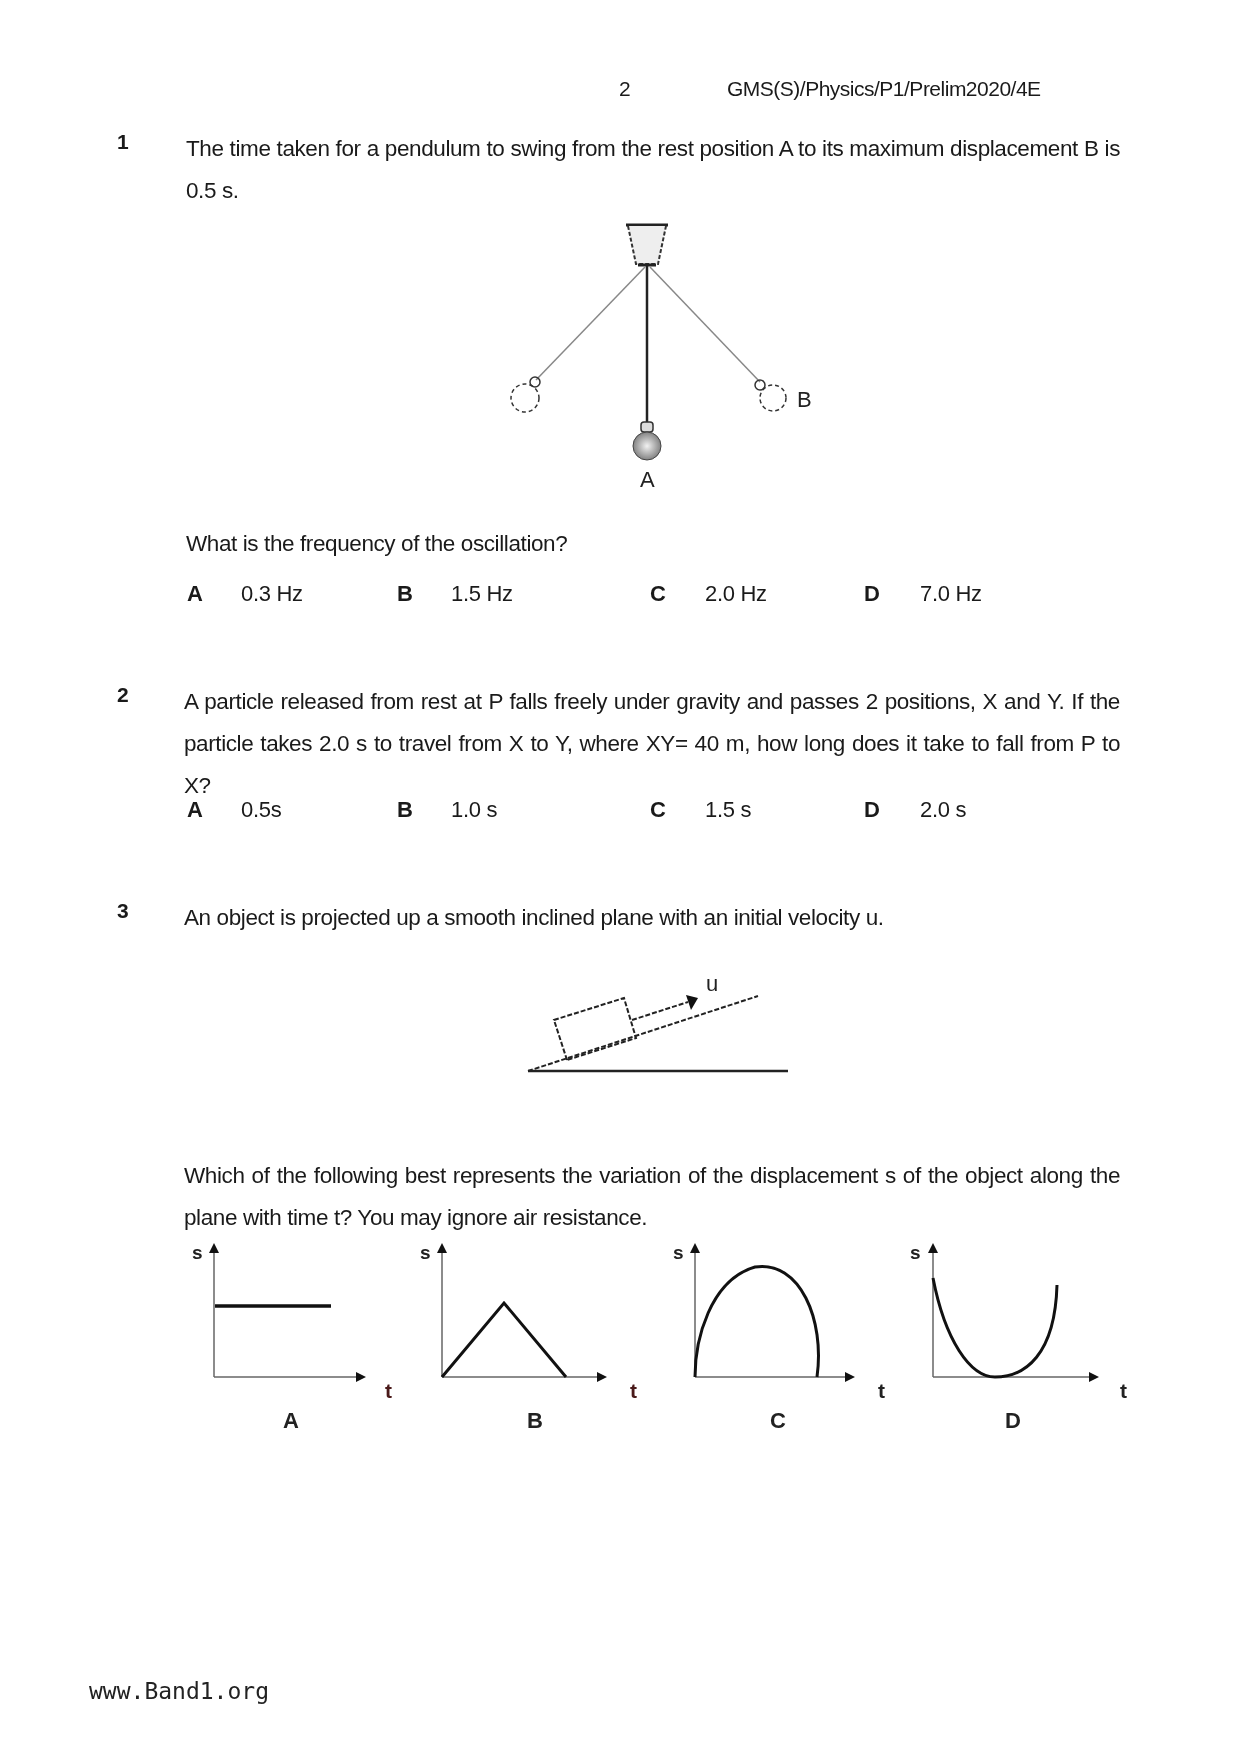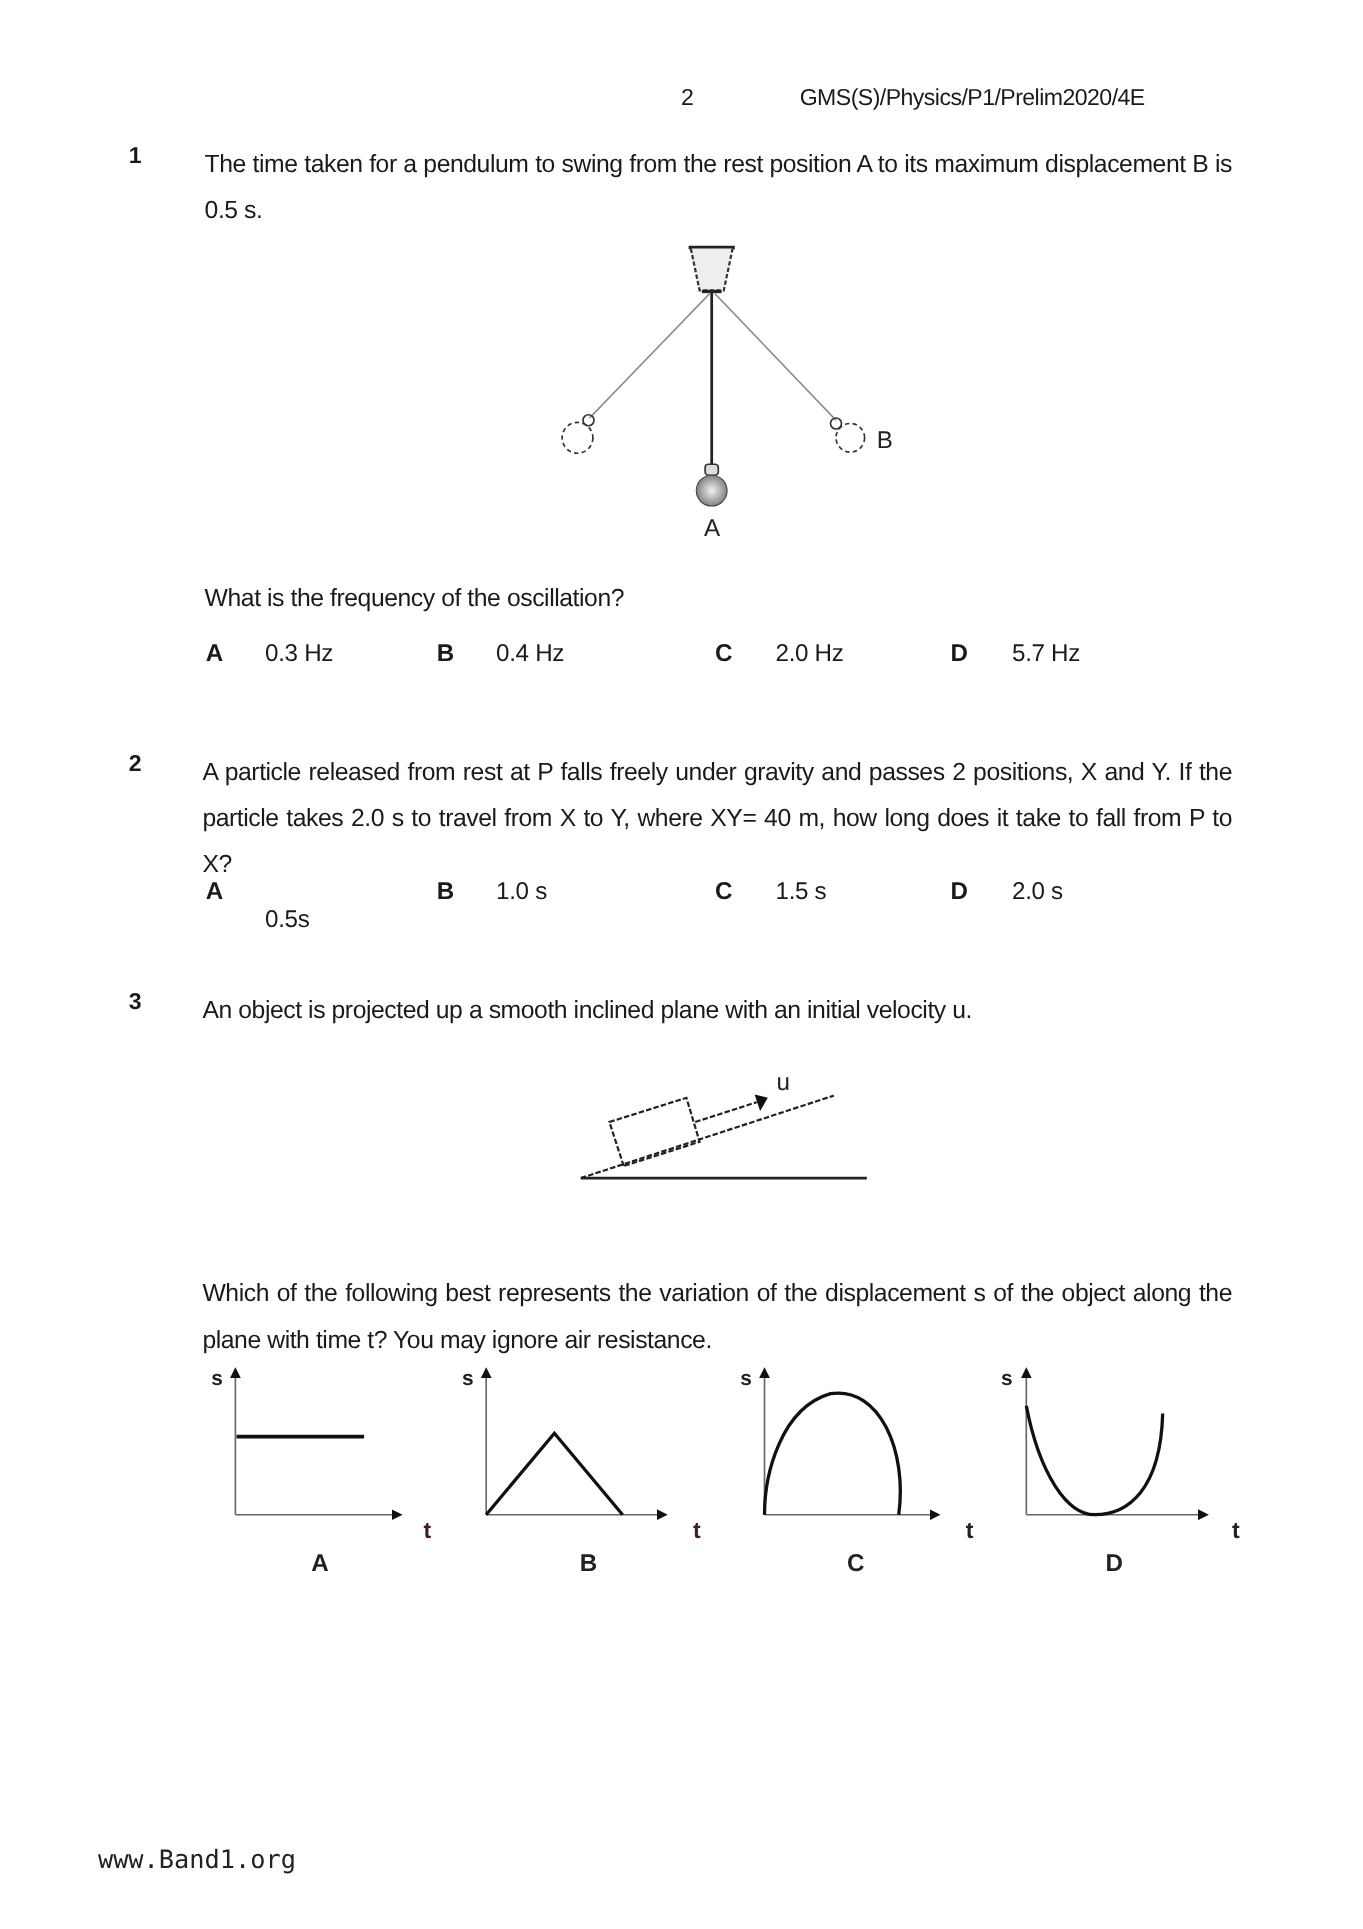--- a/index.html
+++ b/index.html
@@ -53,35 +53,35 @@
     <text x="307" y="197" font-size="22" fill="#222">B</text>
     <text x="150" y="277" font-size="22" fill="#222">A</text>
   </svg>
 
   <div class="abs qtext" style="left:186px; top:523px;">What is the frequency of the oscillation?</div>
 
   <div>
     <div class="abs opt-letter" style="left:187px; top:581px;">A</div>
     <div class="abs opt-val" style="left:241px; top:581px;">0.3 Hz</div>
     <div class="abs opt-letter" style="left:397px; top:581px;">B</div>
-    <div class="abs opt-val" style="left:451px; top:581px;">0.4 Hz</div>
+    <div class="abs opt-val" style="left:451px; top:581px;">1.5 Hz</div>
     <div class="abs opt-letter" style="left:650px; top:581px;">C</div>
     <div class="abs opt-val" style="left:705px; top:581px;text-align:center;">2.0 Hz</div>
     <div class="abs opt-letter" style="left:864px; top:581px;">D</div>
-    <div class="abs opt-val" style="left:920px; top:581px;">5.7 Hz</div>
+    <div class="abs opt-val" style="left:920px; top:581px;">7.0 Hz</div>
   </div>
 </div>
 
 <div>
   <div class="abs qnum" style="left:117px; top:683px;">2</div>
   <div class="abs qtext" style="left:184px; top:681px; width:936px;">A particle released from rest at P falls freely under gravity and passes 2 positions, X and Y. If the particle takes 2.0 s to travel from X to Y, where XY= 40 m, how long does it take to fall from P to X?</div>
 
   <div>
     <div class="abs opt-letter" style="left:187px; top:797px;">A</div>
-    <div class="abs opt-val" style="left:241px; top:823px;">0.5s</div>
+    <div class="abs opt-val" style="left:241px; top:797px;">0.5s</div>
     <div class="abs opt-letter" style="left:397px; top:797px;">B</div>
     <div class="abs opt-val" style="left:451px; top:797px;">1.0 s</div>
     <div class="abs opt-letter" style="left:650px; top:797px;">C</div>
     <div class="abs opt-val" style="left:705px; top:797px;">1.5 s</div>
     <div class="abs opt-letter" style="left:864px; top:797px;">D</div>
     <div class="abs opt-val" style="left:920px; top:797px;">2.0 s</div>
   </div>
 </div>
 
 <div>

